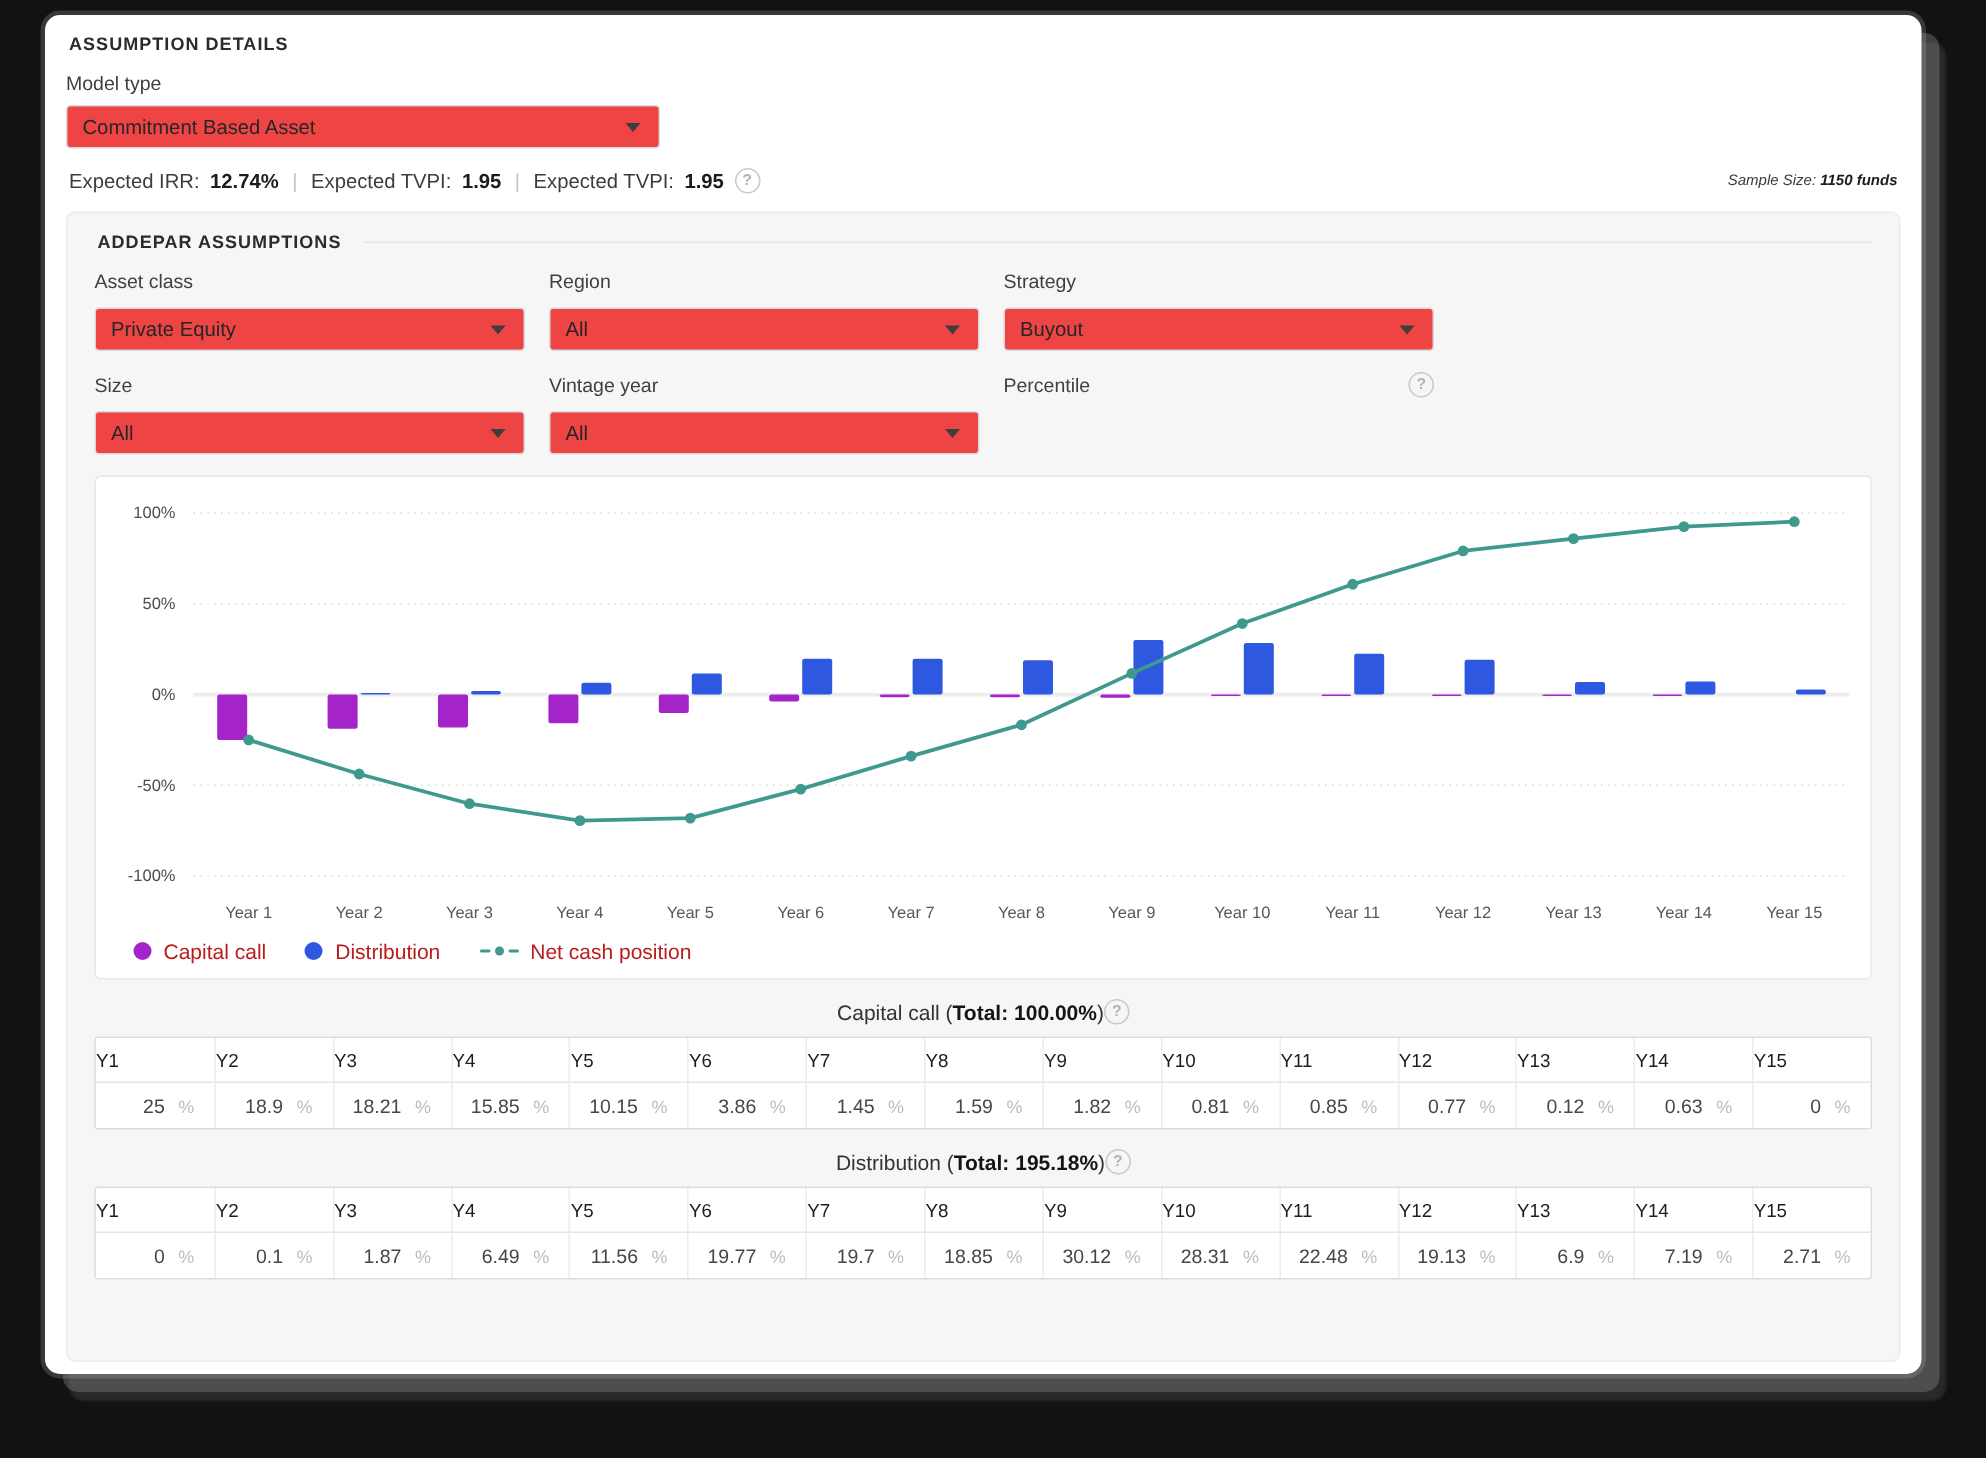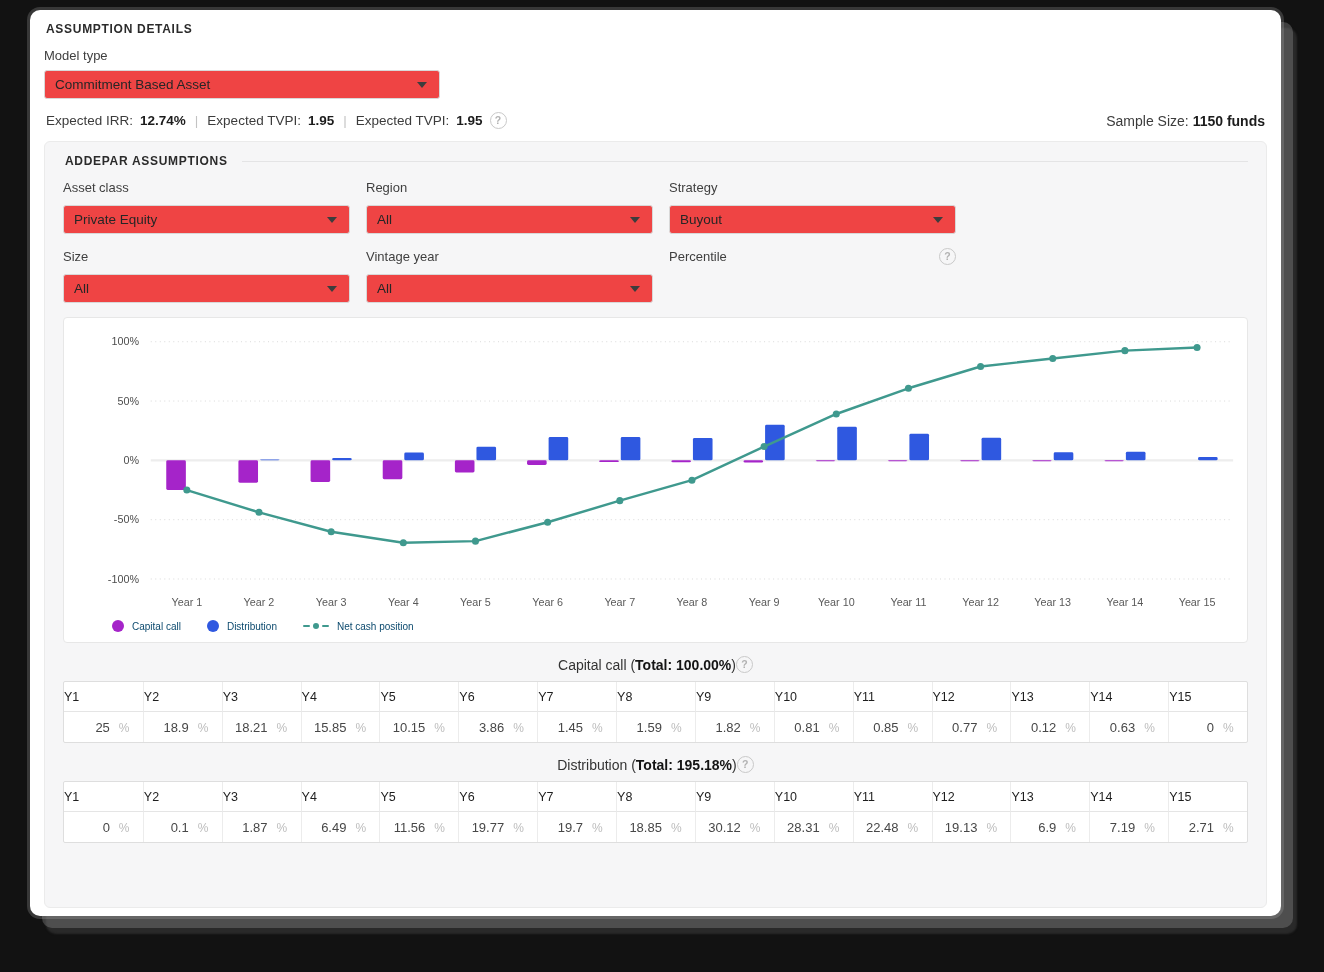--- a/index.html
+++ b/index.html
@@ -28,21 +28,21 @@
     padding:0 12px 0 10px; cursor:pointer;
   }
   .select .sel-val { font-size:13.5px; color:#262626; }
   .caret { width:0; height:0; border-left:5px solid transparent; border-right:5px solid transparent; border-top:6px solid #3d3d3d; }
   .model-select { width:396px; margin-top:7px; }
   .model-label { margin-top:12px; }
   .stats-row { margin-top:13px; display:flex; justify-content:space-between; align-items:center; padding:0 2px;gap:14px; }
   .stats-left { font-size:13.5px; color:#3c3c3c; display:flex; align-items:center; gap:7px; }
   .stats-left b { color:#1c1c1c; }
   .s-div { color:#c3c3c3; font-weight:400; padding:0 2px; }
-  .stats-right { font-size:14px; color:#3c3c3c; }
+  .stats-right { font-size:10px; color:#3c3c3c;font-style:italic; }
   .stats-right b { color:#1c1c1c; }
   .help {
     width:17px; height:17px; border-radius:50%; border:1.5px solid #c9c9c9;
     color:#b2b2b2; font-size:10.5px; font-weight:700; display:inline-flex;
     align-items:center; justify-content:center; cursor:pointer; flex:0 0 auto;
     background:transparent; line-height:1;
   }
   
   .panel {
     margin-top:12px; flex:1; background:#f6f6f7; border:1px solid #ebebeb;
@@ -53,25 +53,25 @@
   .legend-rule { flex:1; height:1px; background:#e4e4e5; margin-left:14px; }
   .filters {
     margin-top:10px; display:grid; grid-template-columns:repeat(3, 287px);
     column-gap:16px; row-gap:13px;
   }
   .filter .f-labelrow { display:flex; align-items:center; justify-content:space-between; height:18px; }
   .filter .select { margin-top:9px; }
   
   .chart-box {
     margin-top:14px; background:#fff; border:1px solid #e7e7e7; border-radius:4px;
-    padding:10px 6px 4px 24px;
+    padding:10px 6px 4px 1px;
   }
   .chart-box svg { display:block; width:100%; height:auto; }
   .chart-legend { display:flex; align-items:center; gap:26px; padding:2px 0 6px 24px; }
-  .cl-item { display:flex; align-items:center; gap:8px; font-size:10px; color:#0c4a6e;justify-content:space-between; }
+  .cl-item { display:flex; align-items:center; gap:8px; font-size:14px; color:#b91c1c;justify-content:space-between; }
   .cl-dot { width:12px; height:12px; border-radius:50%; }
   .cl-line { display:flex; align-items:center; gap:3px; }
   .cl-dash { width:7px; height:2.5px; border-radius:1px; }
   .cl-ldot { width:6px; height:6px; border-radius:50%; }
   
   .tsec-head { display:flex; align-items:center; justify-content:center; margin-top:13px; padding:0 2px; }
   .tsec-title { font-size:14px; color:#333; }
   .tsec-title b { color:#141414; }
   .ytable {
     margin-top:8px; display:grid; grid-template-columns:repeat(15, 1fr);

